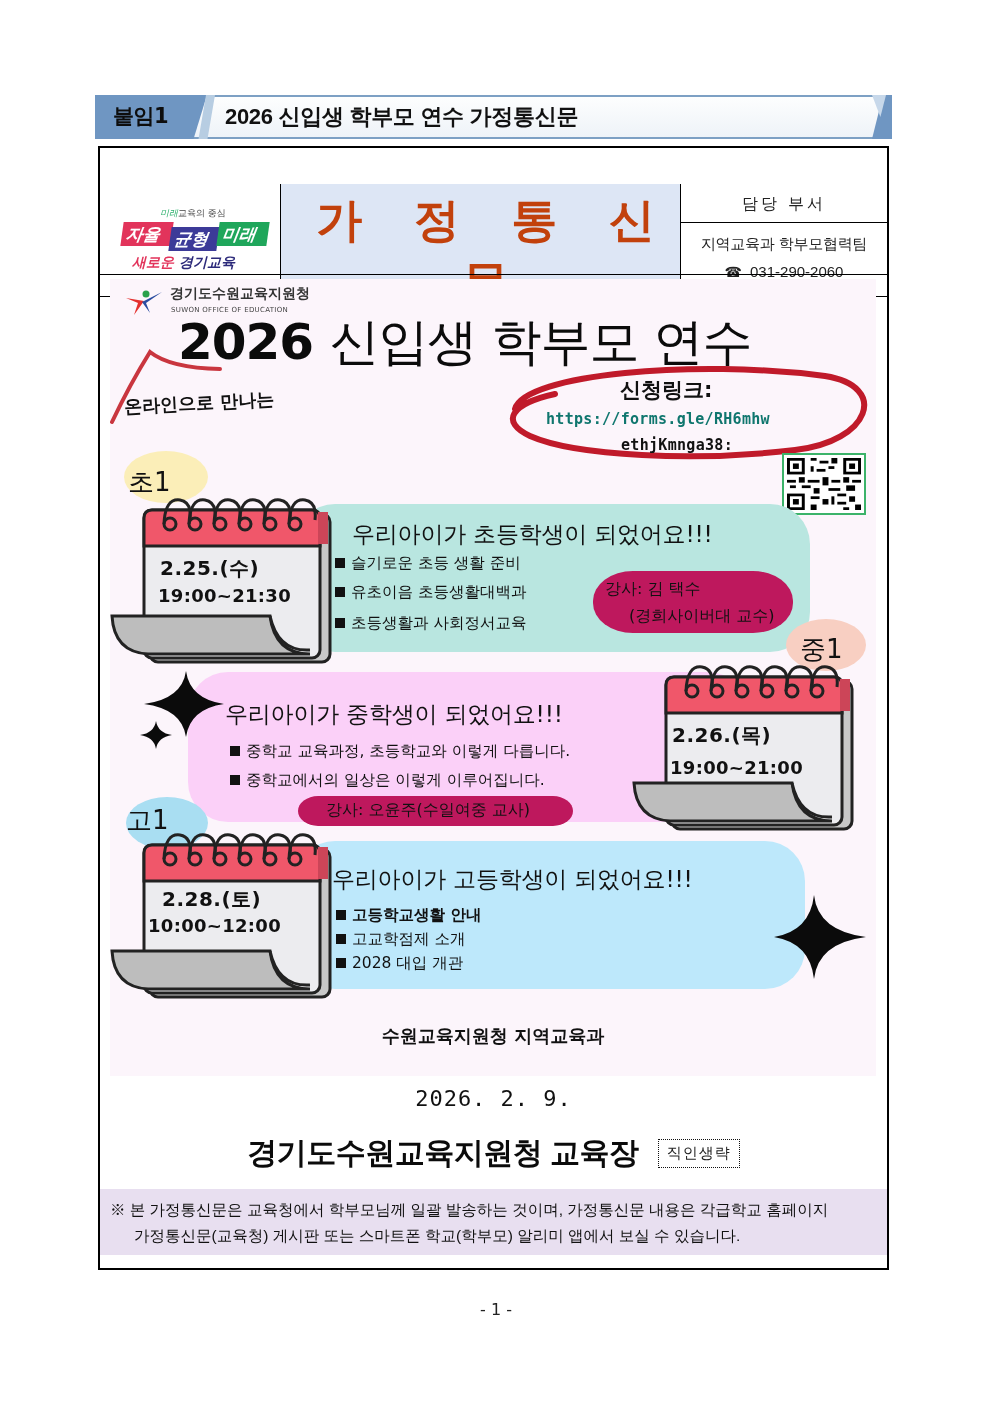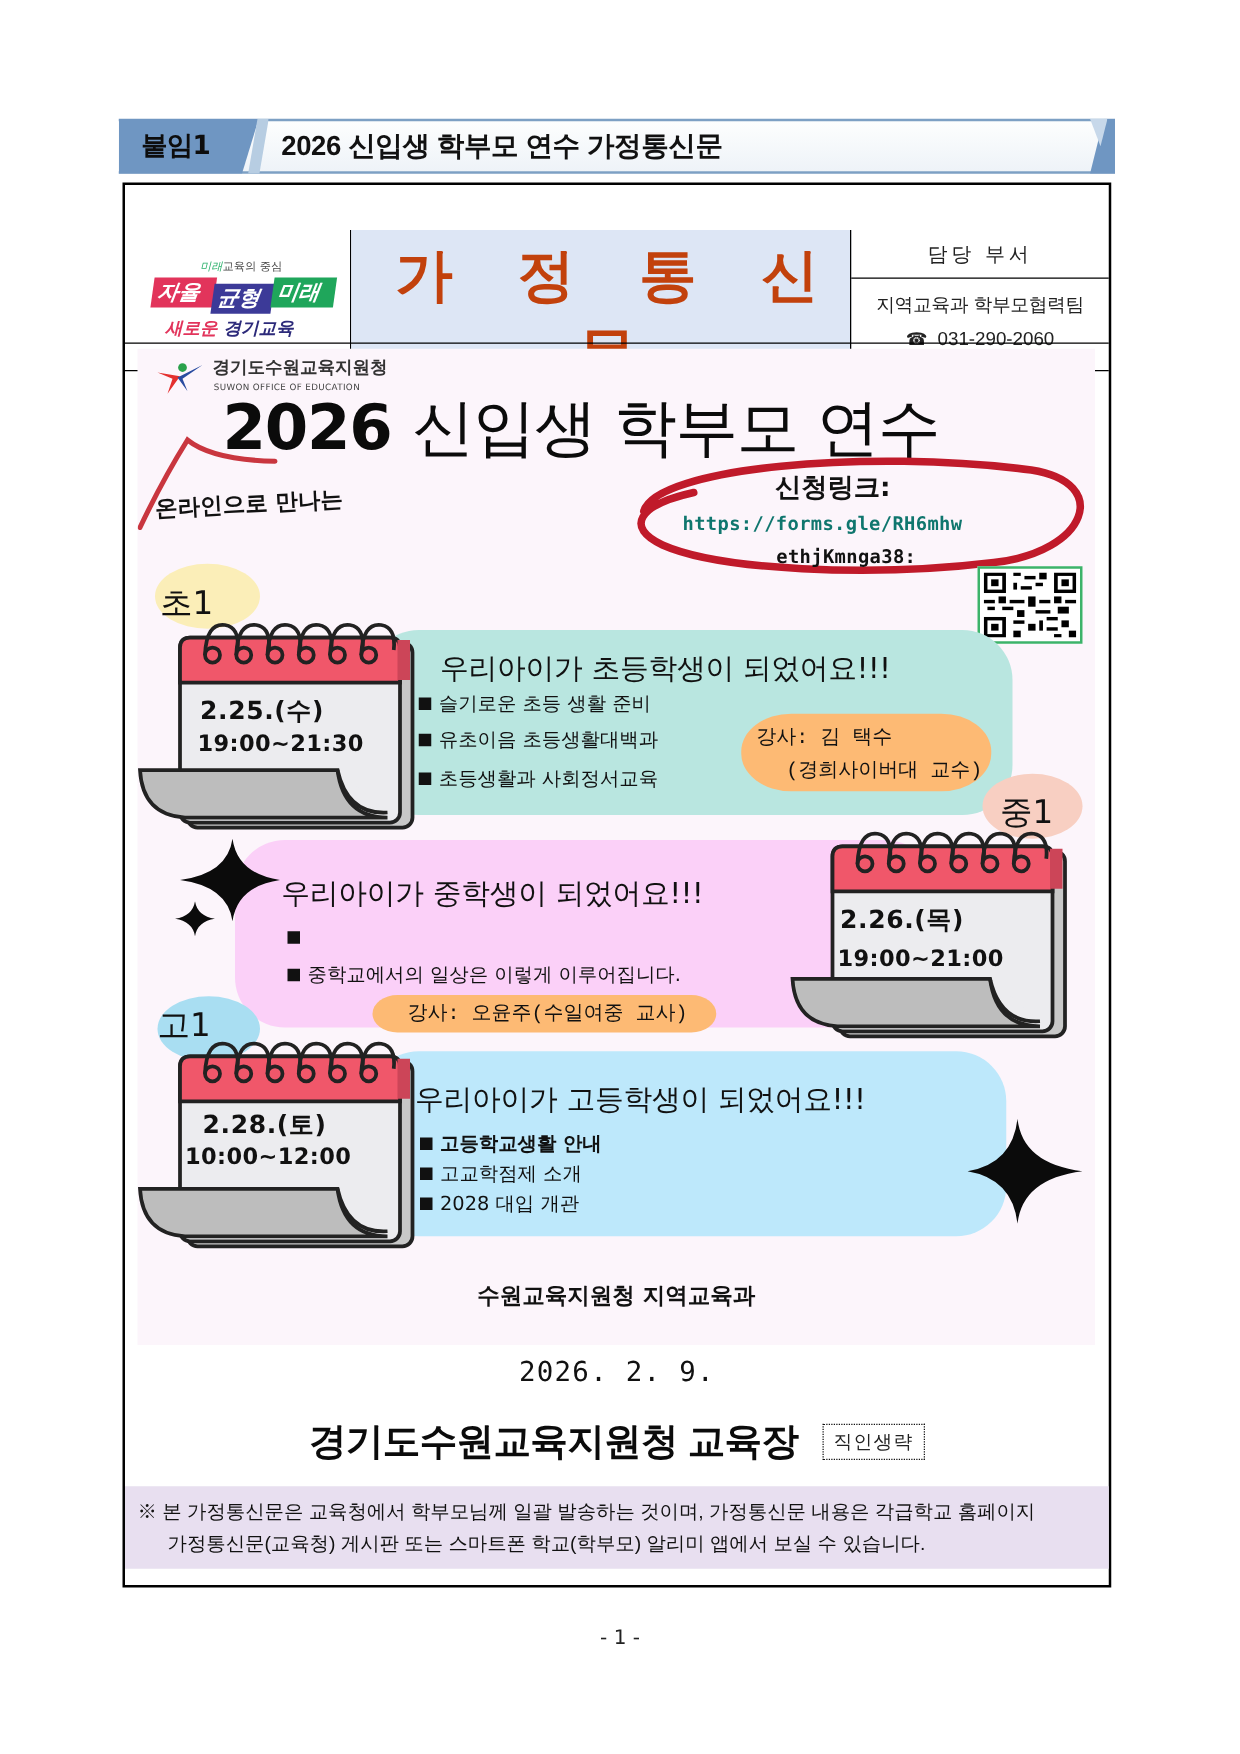--- a/index.html
+++ b/index.html
@@ -69,21 +69,21 @@
   .badge-blob { position: absolute; border-radius: 50%; }
 
   
   .cal { position: absolute; width: 190px; height: 165px; }
 
   
   .panel { position: absolute; border-radius: 40px; }
   .panel-title { position: absolute; font-size: 23px; color: #111; white-space: nowrap; letter-spacing: -0.2px; }
   .bullet { position: absolute; font-size: 15.5px; color: #111; white-space: nowrap; }
   .bullet .sq { display: inline-block; width: 10px; height: 10px; background: #111; margin-right: 6px; vertical-align: 0px; }
-  .lecturer { position: absolute; border-radius: 40px / 30px; background: #fdba74; font-size: 16px; color: #111; white-space: nowrap; font-family: Liberation Mono, monospace; }
+  .lecturer { position: absolute; border-radius: 40px / 30px; background: #be185d; font-size: 16px; color: #111; white-space: nowrap; }
 
   .cal-date { position: absolute; font-weight: bold; color: #111; white-space: nowrap; font-size: 20px; letter-spacing: 0.5px; }
   .cal-time { position: absolute; font-weight: bold; color: #111; white-space: nowrap; font-size: 18px; letter-spacing: 0.3px; }
 
   .sparkle { position: absolute; }
   .hr-line { position: absolute; height: 1.5px; background: #111; }
 
   .poster-footer { position: absolute; left: 0; width: 766px; top: 745px; text-align: center; font-size: 18px; font-weight: bold; color: #111; }
 
   
@@ -253,21 +253,21 @@
     </svg>
     <div class="cal-date" style="left:50px; top:276px;">2.25.(수)</div>
     <div class="cal-time" style="left:48px; top:306px;">19:00~21:30</div>
 
     <div class="badge-blob" style="left:676px; top:340px; width:80px; height:52px; background:#f8cfc2;"></div>
     <div class="badge" style="left:690px; top:353px;">중1</div>
 
     <div class="hr-line" style="left:205px; top:397px; width:340px;"></div>
     <div class="panel" style="left:78px; top:393px; width:560px; height:150px; background:#fbd0f8;"></div>
     <div class="panel-title" style="left:115px; top:420px;">우리아이가 중학생이 되었어요!!!</div>
-    <div class="bullet" style="left:120px; top:462px;"><span class="sq"></span></div>
+    <div class="bullet" style="left:120px; top:462px;"><span class="sq"></span><span>중학교 교육과정, 초등학교와 이렇게 다릅니다.</span></div>
     <div class="bullet" style="left:120px; top:491px;"><span class="sq"></span><span>중학교에서의 일상은 이렇게 이루어집니다.</span></div>
     <div class="lecturer" style="left:188px; top:517px; width:275px; height:30px;">
       <span style="position:absolute; left:28px; top:4px;">강사: 오윤주(수일여중 교사)</span>
     </div>
 
     <svg class="sparkle" style="left:34px; top:392px;" width="80" height="66" viewBox="0 0 80 66">
       <path d="M42 0 Q46 28 80 33 Q46 38 42 66 Q38 38 0 33 Q38 28 42 0 Z" fill="#0b0b0b"></path>
     </svg>
     <svg class="sparkle" style="left:30px; top:442px;" width="32" height="28" viewBox="0 0 32 28">
       <path d="M16 0 Q18 12 32 14 Q18 16 16 28 Q14 16 0 14 Q14 12 16 0 Z" fill="#0b0b0b"></path>

